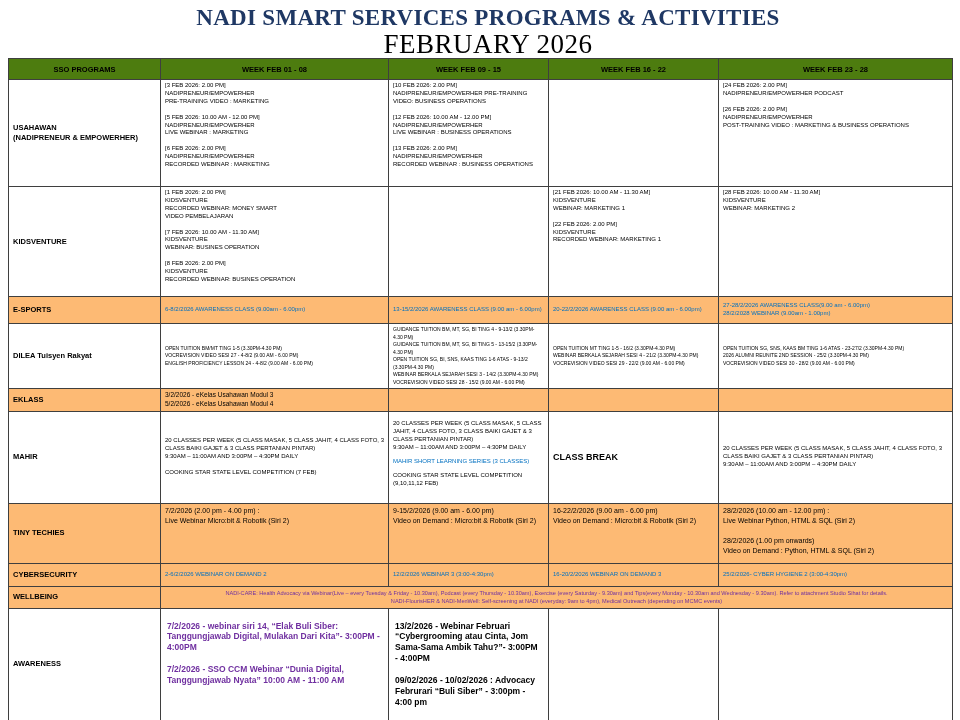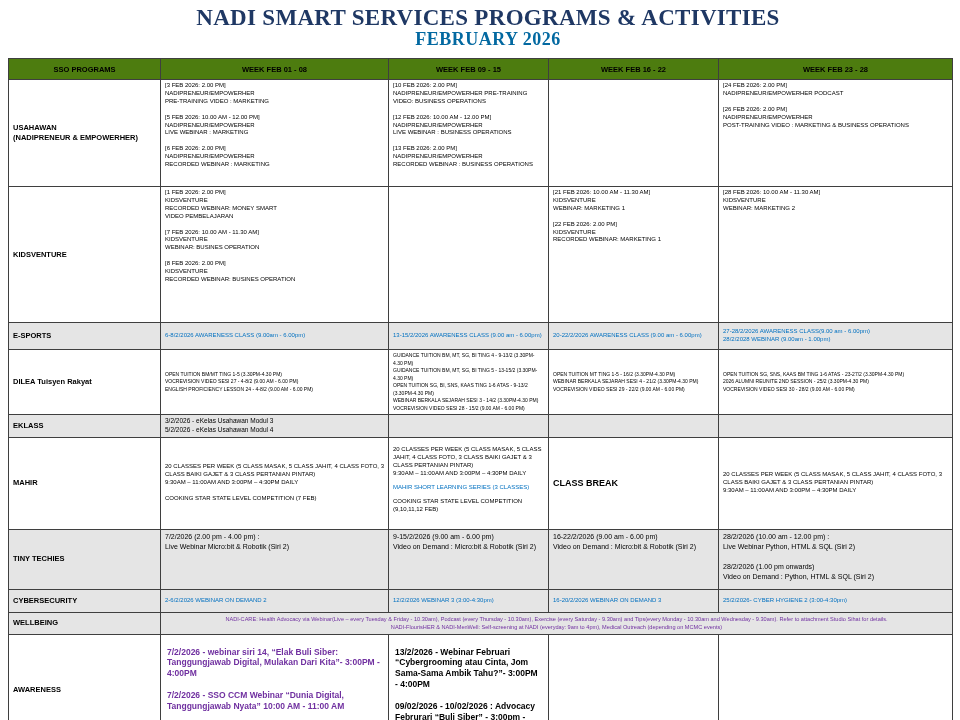--- a/index.html
+++ b/index.html
@@ -7,22 +7,22 @@
     width:960px; height:720px; background:#ffffff;
     font-family:"Liberation Sans", sans-serif; color:#000;
     overflow:hidden;
   }
   .titles { text-align:center; padding-top:5px; height:53px;margin-left:16px; }
   .main-title {
     font-family:"Liberation Serif", serif; font-weight:bold;
     color:#1F3864; font-size:23px; line-height:1.1; letter-spacing:0.3px;
   }
   .sub-title {
-    font-family:"Liberation Serif", serif; font-weight:bold;
-    color:#0369a1; font-size:18px; line-height:1.05; letter-spacing:0.5px;
+    font-family:"Liberation Serif", serif; font-weight:normal;
+    color:#000000; font-size:27px; line-height:1.05; letter-spacing:0.5px;
   }
   table.sched {
     border-collapse:collapse; table-layout:fixed;
     margin-left:8px; width:944px;
   }
   .sched th, .sched td {
     border:1px solid #3f3f3f; overflow:hidden;
     vertical-align:top; padding:2px 4px;
   }
   .sched th {
@@ -32,21 +32,21 @@
   }
   td.label {
     font-weight:bold; font-size:7.5px; vertical-align:middle;
     white-space:pre-line; line-height:1.3;
   }
   td.c { font-size:6px; white-space:pre-line; line-height:1.32; }
   td.mid { vertical-align:middle; }
   .tinytxt { font-size:5px !important; line-height:1.5 !important; }
   .blue  { color:#0070C0; }
   .purple{ color:#7030A0; }
-  .bluebg { background:#e5e5e5; }
+  .bluebg { background:#fdba74; }
   td.awareness-cell { font-size:8.5px; font-weight:bold; white-space:pre-line; line-height:1.28; padding:12px 6px; }
   td.wellbeing-cell { font-size:5.6px; text-align:center; vertical-align:middle; white-space:pre-line; line-height:1.5; }
   td.classbreak { font-size:9px; font-weight:bold; vertical-align:middle; }
   td.tt { font-size:7px; white-space:pre-line; line-height:1.45; }
   td.ek { font-size:6.5px; white-space:pre-line; line-height:1.35; }
   .m2block { font-size:6px; white-space:pre-line; line-height:1.32; margin-bottom:6px; }
 </style>
 </head>
 <body>
 
@@ -100,21 +100,21 @@
 RECORDED WEBINAR : BUSINESS OPERATIONS</td>
     <td class="c"></td>
     <td class="c">[24 FEB 2026: 2.00 PM]
 NADIPRENEUR/EMPOWERHER PODCAST
 
 [26 FEB 2026: 2.00 PM]
 NADIPRENEUR/EMPOWERHER
 POST-TRAINING VIDEO : MARKETING &amp; BUSINESS OPERATIONS</td>
   </tr>
 
-  <tr style="height:136px">
+  <tr style="height:110px">
     <td class="label">KIDSVENTURE</td>
     <td class="c">[1 FEB 2026: 2.00 PM]
 KIDSVENTURE
 RECORDED WEBINAR: MONEY SMART
 VIDEO PEMBELAJARAN
 
 [7 FEB 2026: 10.00 AM - 11.30 AM]
 KIDSVENTURE
 WEBINAR: BUSINES OPERATION
 

